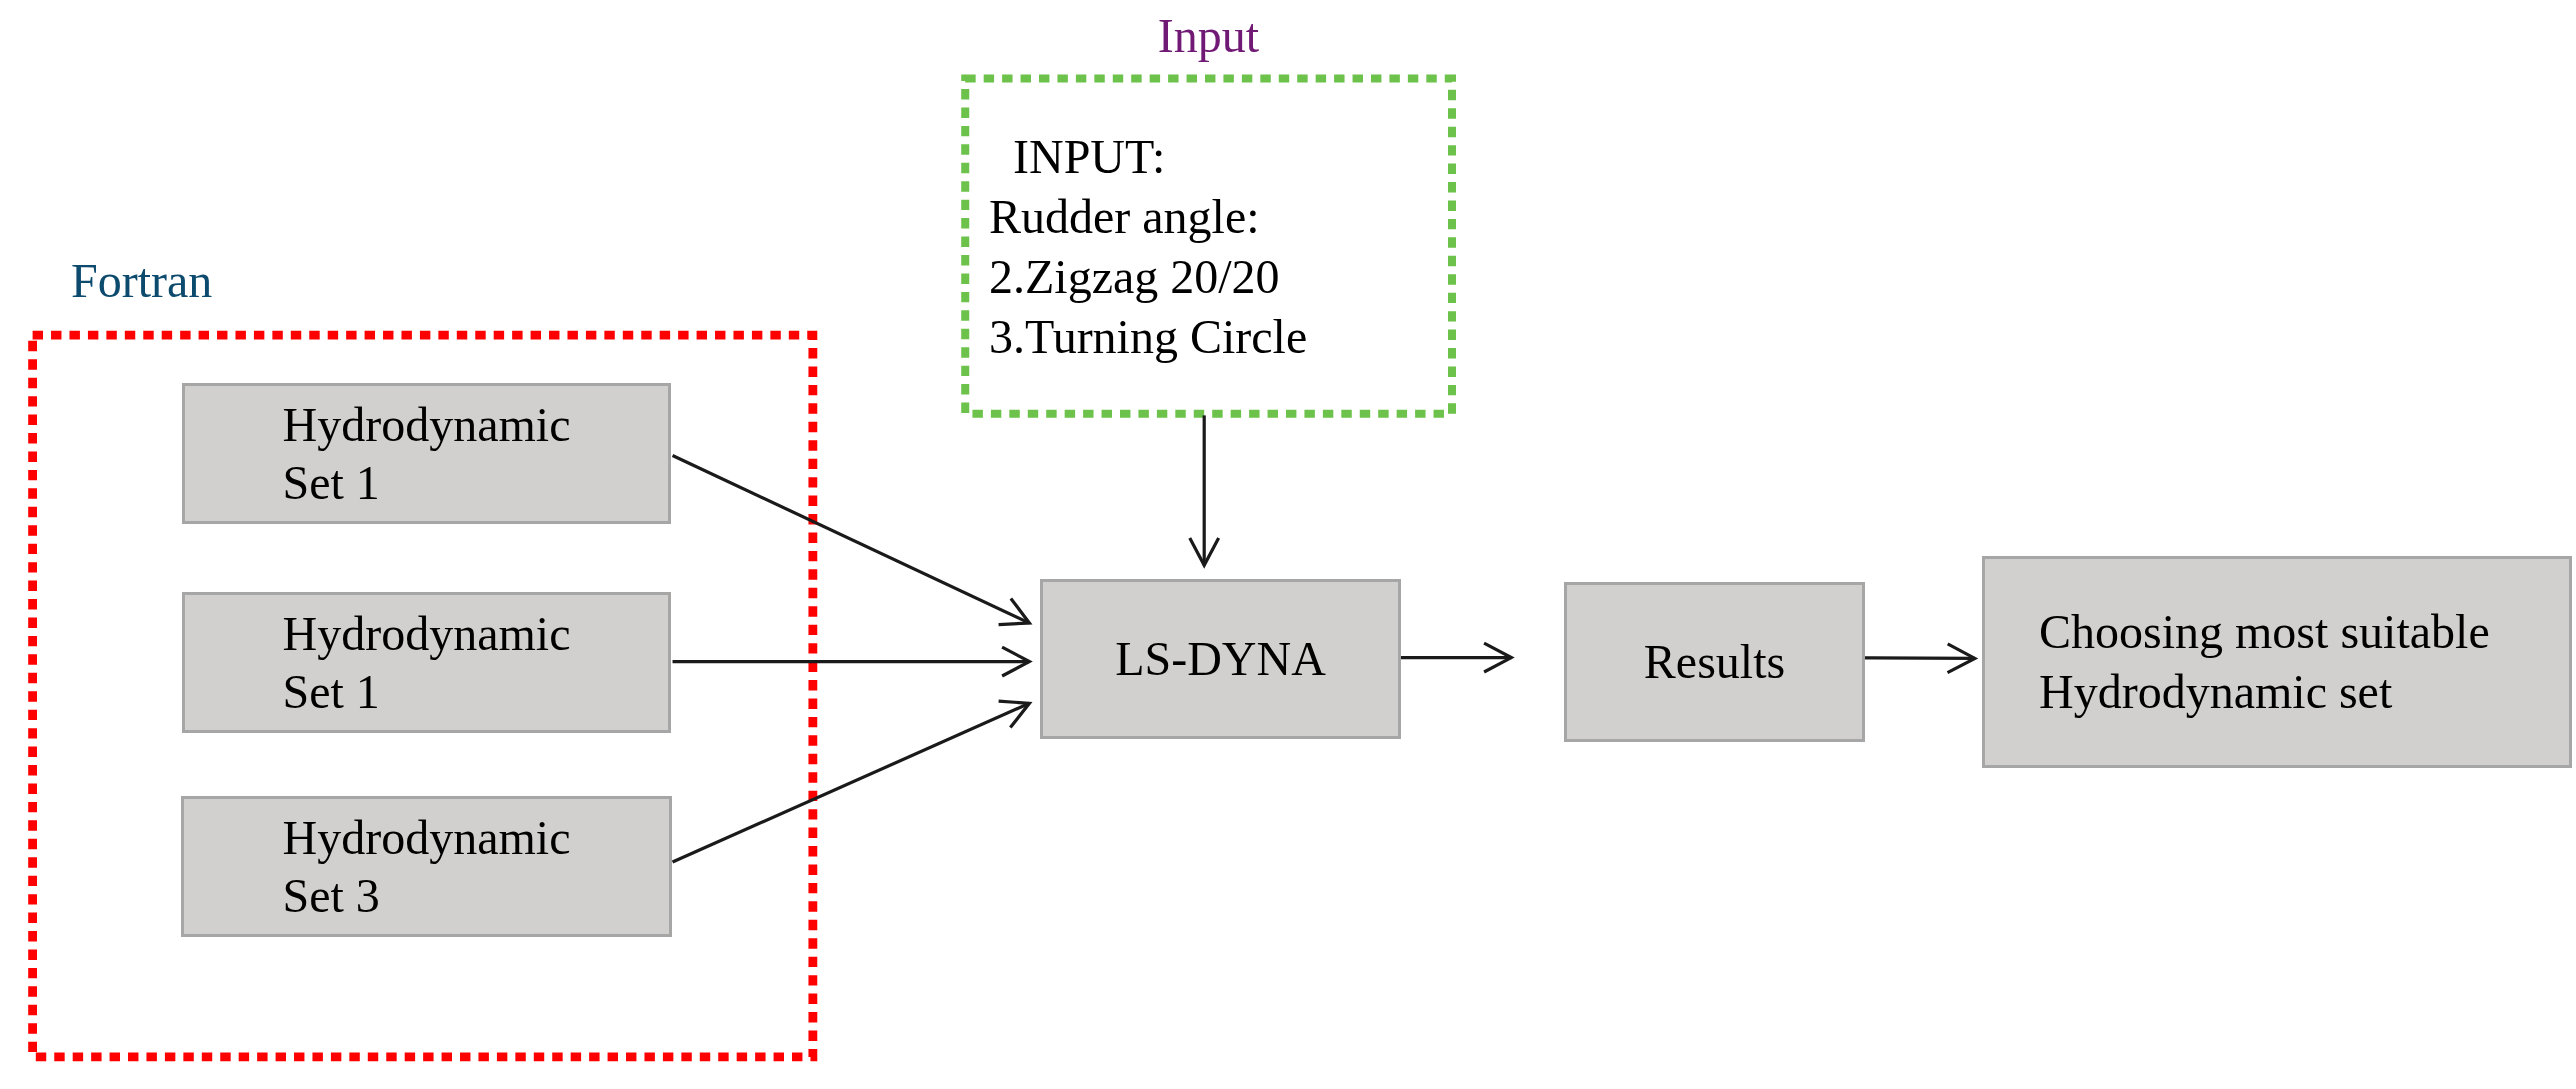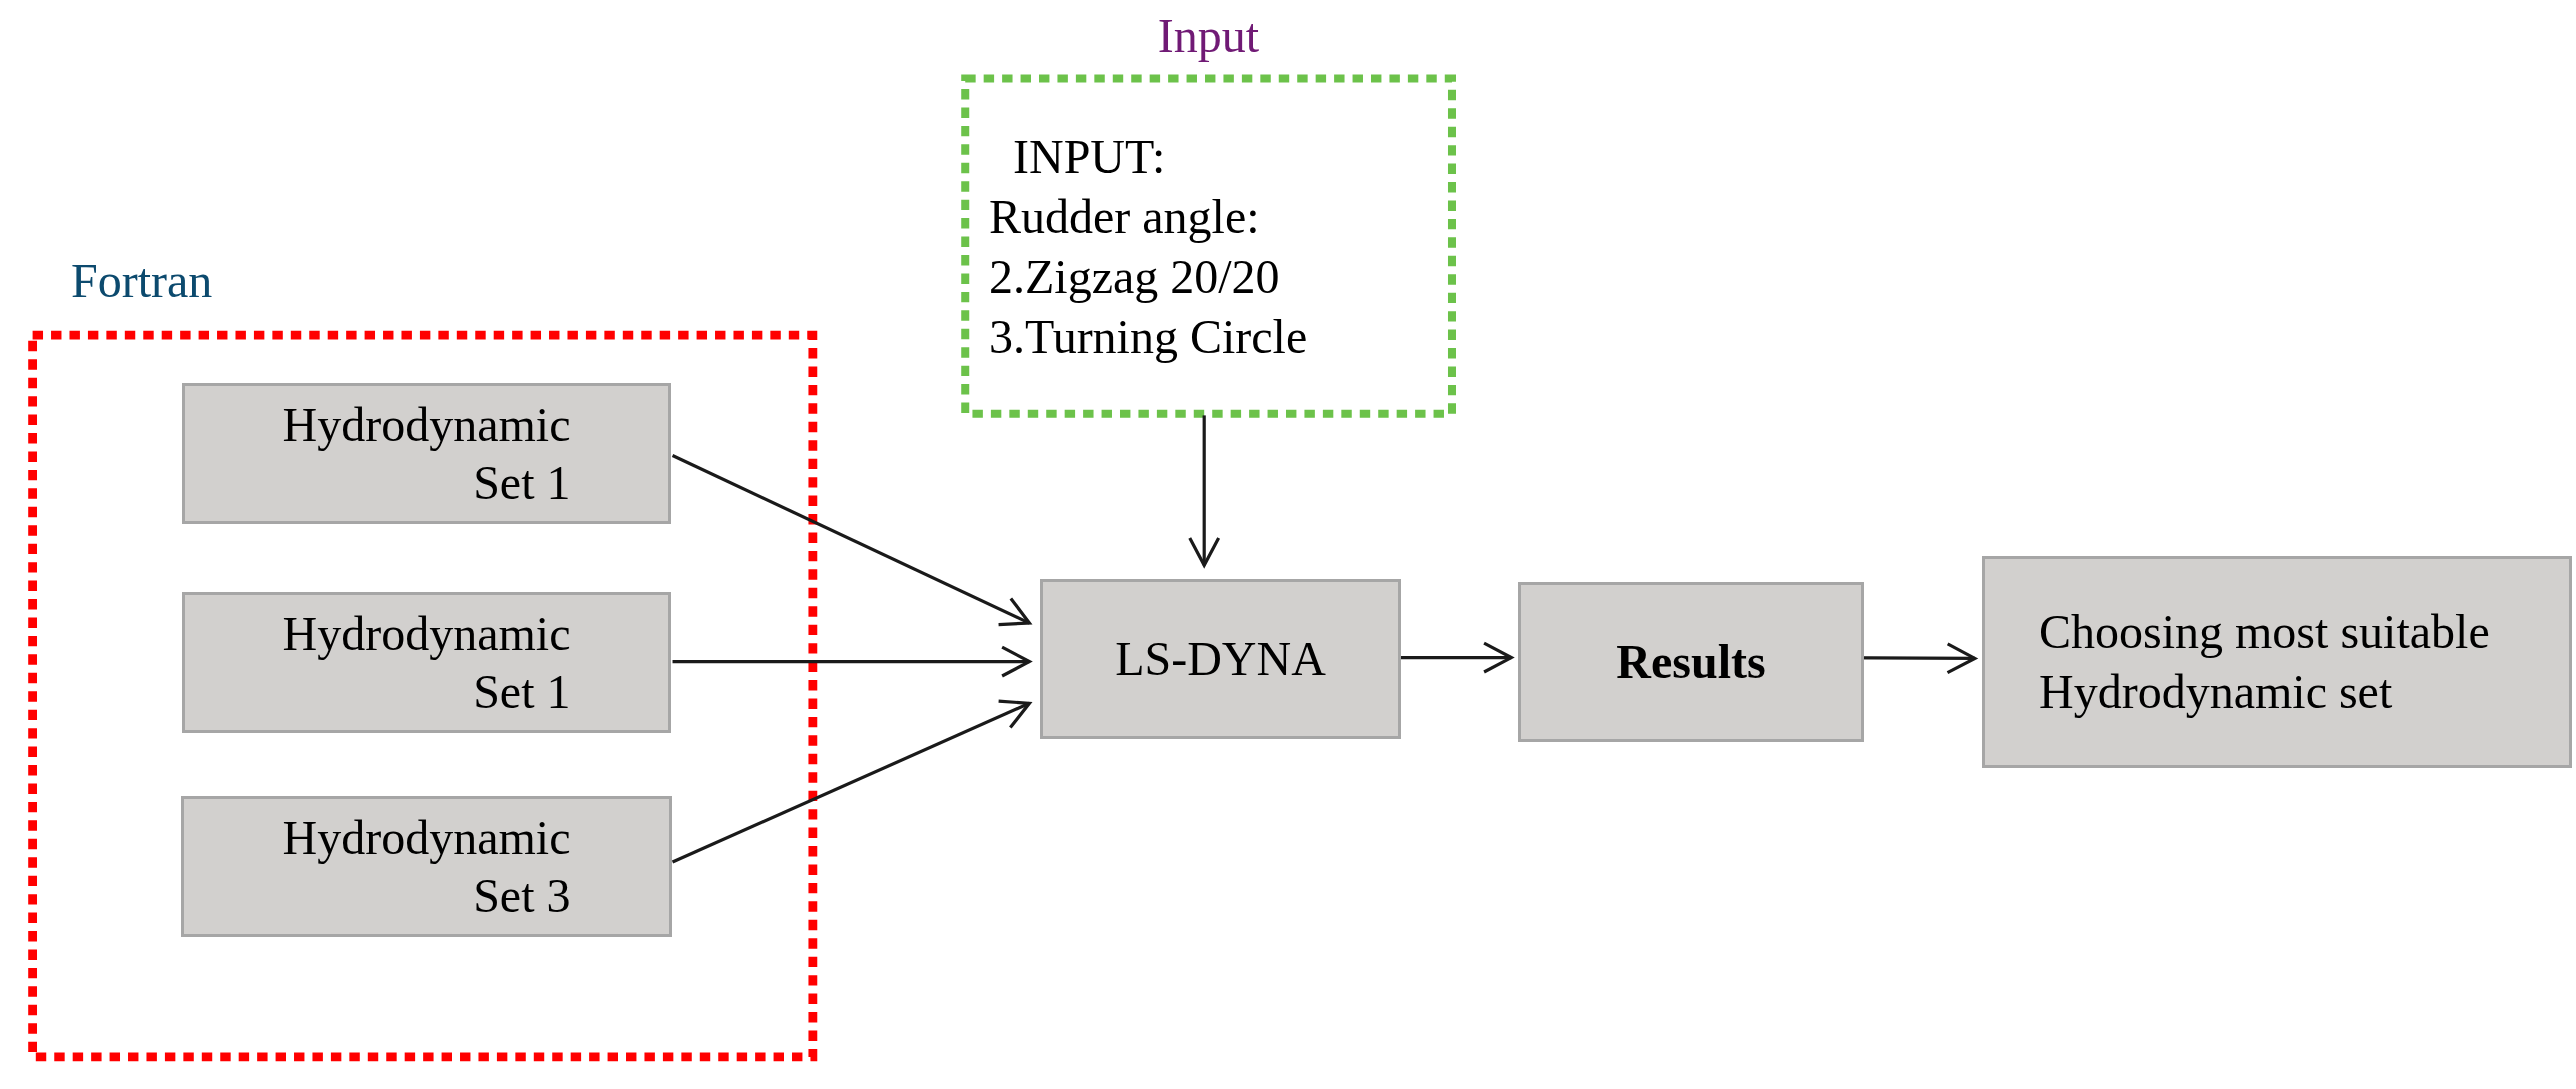--- a/index.html
+++ b/index.html
@@ -18,21 +18,21 @@
     width: 2576px; height: 1089px;
   }
   .gbox {
     position: absolute;
     background: #d2d0ce;
     border: 3.2px solid #a6a6a6;
     box-sizing: border-box;
     display: flex;
     align-items: center;
     justify-content: center;
-    text-align: right;
+    text-align: left;
     font-size: 48px;
     line-height: 1.2;
     white-space: pre-line;
   }
   .gbox.left-align {
     justify-content: flex-start;
     text-align: left;
     padding-left: 54px;
     line-height: 1.25;
   }
@@ -89,19 +89,19 @@
 Set 1</div>
 
   <div class="gbox" style="left:182px; top:592px; width:489px; height:141px;">Hydrodynamic
 Set 1</div>
 
   <div class="gbox" style="left:181px; top:796px; width:491px; height:141px;">Hydrodynamic
 Set 3</div>
 
   <div class="gbox" style="left:1040px; top:579px; width:361px; height:160px;">LS-DYNA</div>
 
-  <div class="gbox" style="left:1518px; top:582px; width:346px; height:160px;font-weight:bold;">Results</div>
+  <div class="gbox" style="left:1564px; top:582px; width:301px; height:160px;">Results</div>
 
   <div class="gbox left-align" style="left:1982px; top:556px; width:590px; height:212px;">Choosing most suitable
 Hydrodynamic set</div>
 
 </div>
 
 
 </body></html>

